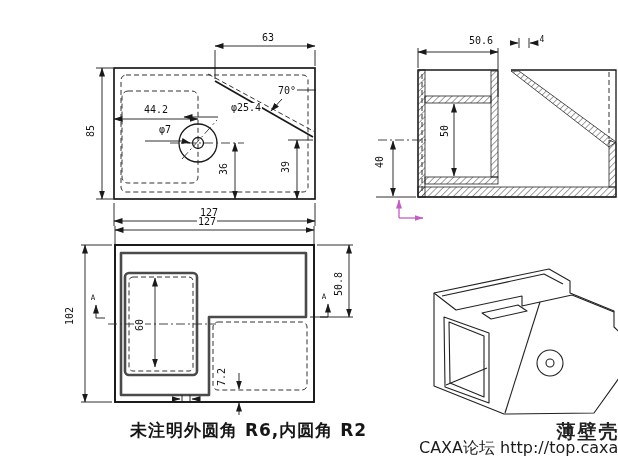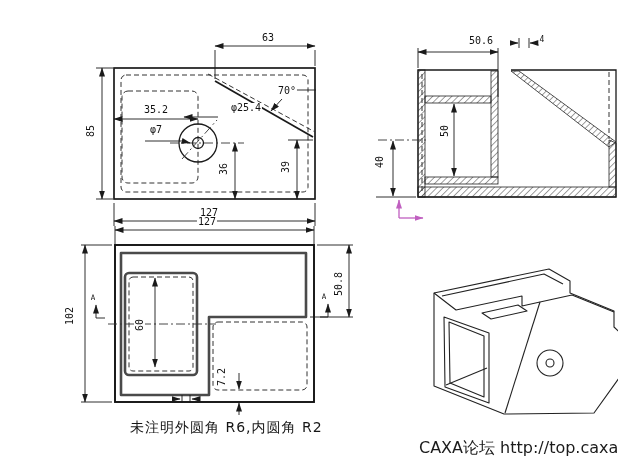--- a/index.html
+++ b/index.html
@@ -4,21 +4,21 @@
 <style>
   html,body{margin:0;padding:0;background:#ffffff;}
   #canvas{position:relative;width:618px;height:463px;background:#ffffff;overflow:hidden;
           font-family:"DejaVu Sans",sans-serif;margin-left:32px;}
   svg{position:absolute;left:0;top:0;}
   .dim{position:absolute;transform:translate(-50%,-50%);font-family:"DejaVu Sans Mono",monospace;
        font-size:10px;color:#111;background:#fff;padding:0 1px;line-height:1;white-space:nowrap;}
   .rot{transform:translate(-50%,-50%) rotate(-90deg);}
   .tiny{font-size:8px;}
   .sec{font-size:7.5px;background:transparent;}
-  .note{position:absolute;font-size:14px;font-weight:400;color:#161616;letter-spacing:1px;
+  .note{position:absolute;font-size:17px;font-weight:700;color:#161616;letter-spacing:1px;
         font-family:"DejaVu Sans",sans-serif;white-space:nowrap;}
   .part{position:absolute;transform:translate(-50%,-50%);font-size:19px;font-weight:700;color:#222;
         letter-spacing:2px;white-space:nowrap;}
   .wm{position:absolute;font-size:16px;color:#1b1b1b;white-space:nowrap;}
 </style>
 </head>
 <body>
 
 <div id="canvas">
 
@@ -153,22 +153,22 @@
     <path d="M414,385 L455,368" class="iso"></path>
     <circle cx="518" cy="363" r="13" class="iso"></circle>
     <circle cx="518" cy="363" r="4" class="iso"></circle>
   </g>
 
   <rect x="613" y="98" width="5" height="365" fill="#f0f2f0"></rect>
   <rect x="611" y="98" width="1.6" height="365" fill="#c7ccc7"></rect>
 </svg>
 
 <span class="dim" style="left:236px;top:38px">63</span>
-<span class="dim" style="left:124px;top:110px">35.2</span>
-<span class="dim" style="left:124px;top:130px">φ7</span>
+<span class="dim" style="left:124px;top:110px">44.2</span>
+<span class="dim" style="left:133px;top:130px">φ7</span>
 <span class="dim" style="left:214px;top:108px">φ25.4</span>
 <span class="dim" style="left:255px;top:91px">70°</span>
 <span class="dim rot" style="left:59px;top:131px">85</span>
 <span class="dim rot" style="left:192px;top:169px">36</span>
 <span class="dim rot" style="left:254px;top:167px">39</span>
 <span class="dim" style="left:177px;top:213px">127</span>
 
 <span class="dim" style="left:449px;top:41px">50.6</span>
 <span class="dim tiny" style="left:510px;top:40px">4</span>
 <span class="dim rot" style="left:413px;top:131px">50</span>
@@ -176,15 +176,16 @@
 
 <span class="dim" style="left:175px;top:222px">127</span>
 <span class="dim rot" style="left:38px;top:316px">102</span>
 <span class="dim rot" style="left:108px;top:325px">60</span>
 <span class="dim rot" style="left:307px;top:284px">50.8</span>
 <span class="dim rot" style="left:190px;top:377px">7.2</span>
 <span class="dim sec" style="left:61px;top:298px">A</span>
 <span class="dim sec" style="left:292px;top:297px">A</span>
 
 <span class="note" style="left:98px;top:419px">未注明外圆角 R6,内圆角 R2</span>
+<span class="part" style="left:556px;top:432px">薄壁壳</span>
 <span class="wm" style="left:387px;top:438px">CAXA论坛 http://top.caxa.com/</span>
 
 </div>
 
 </body></html>

